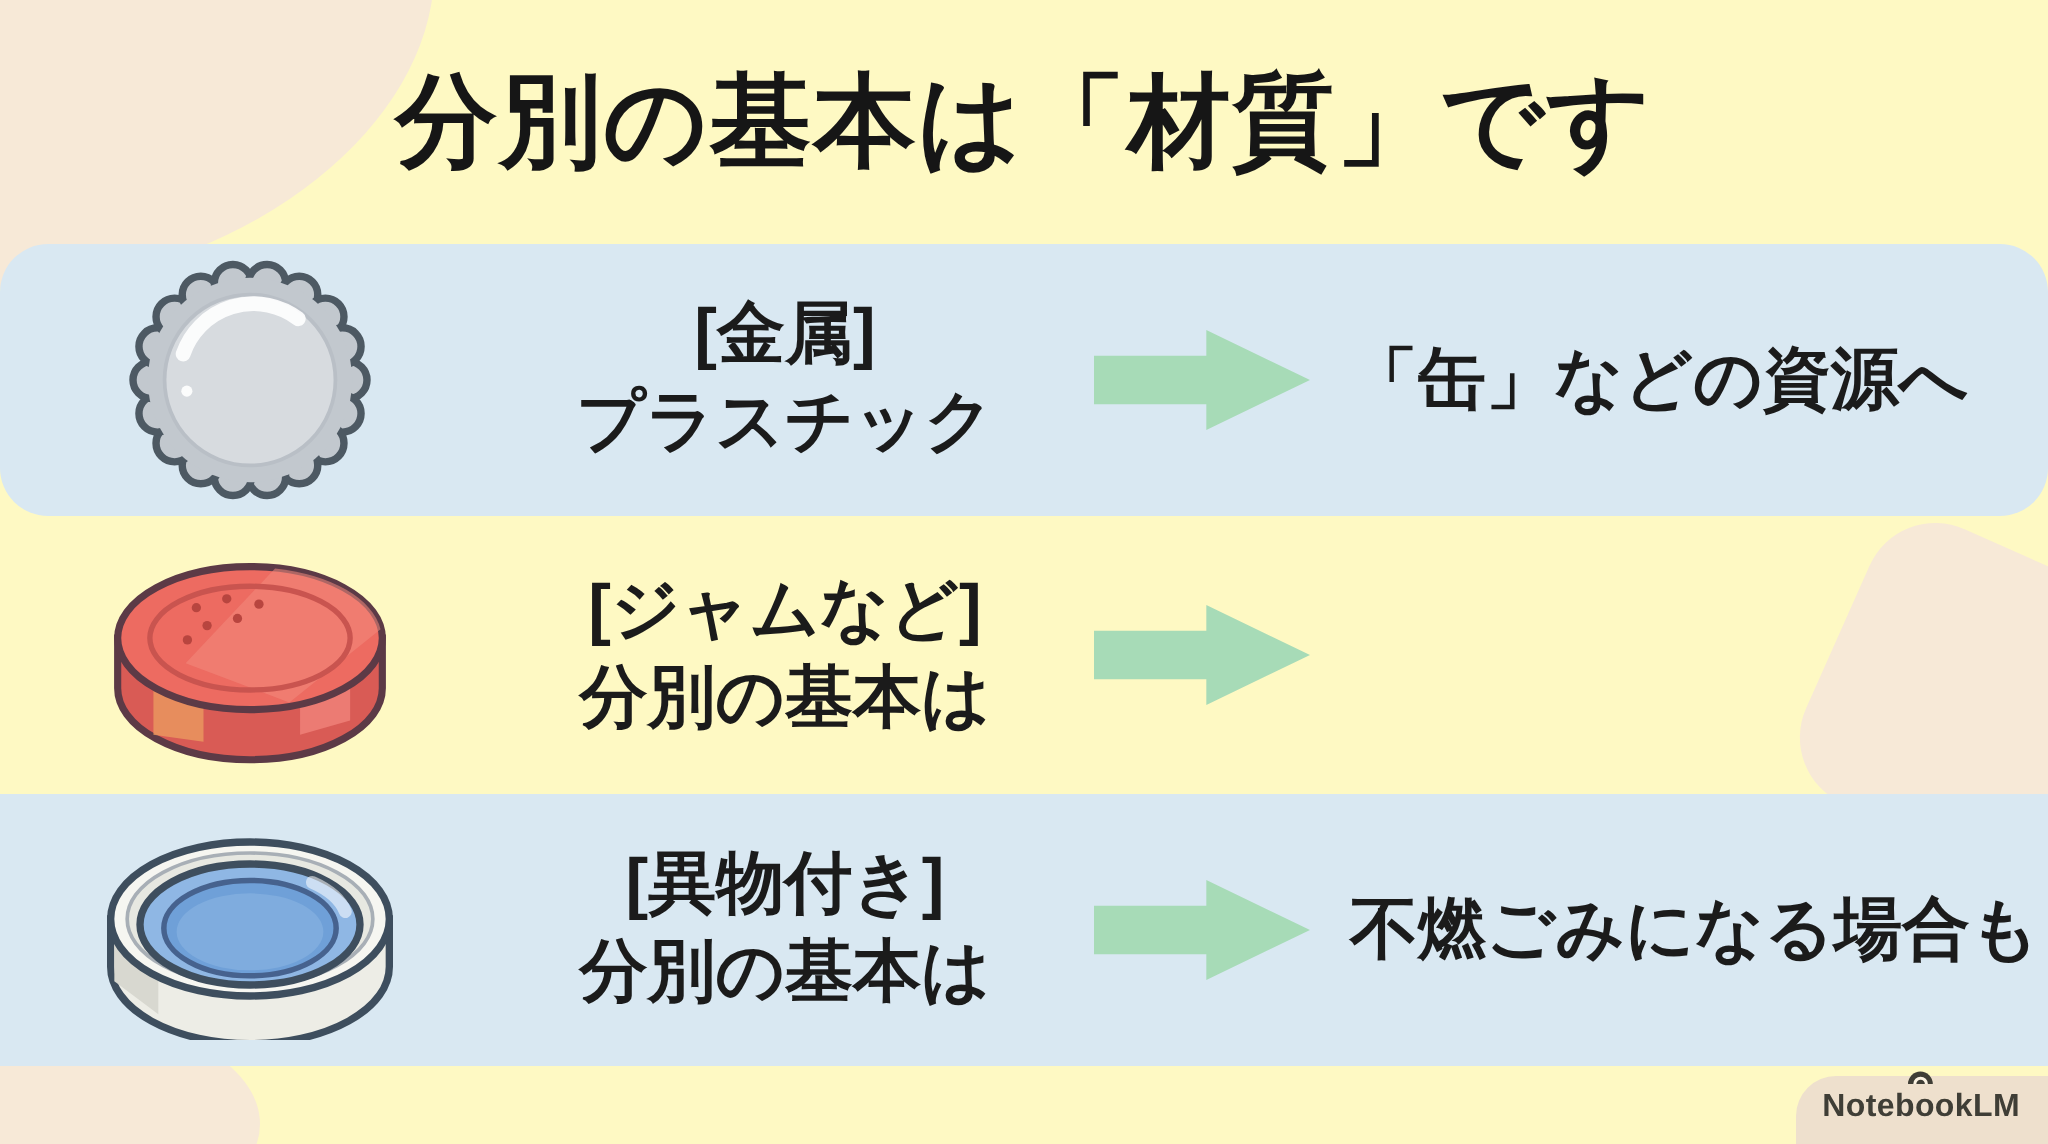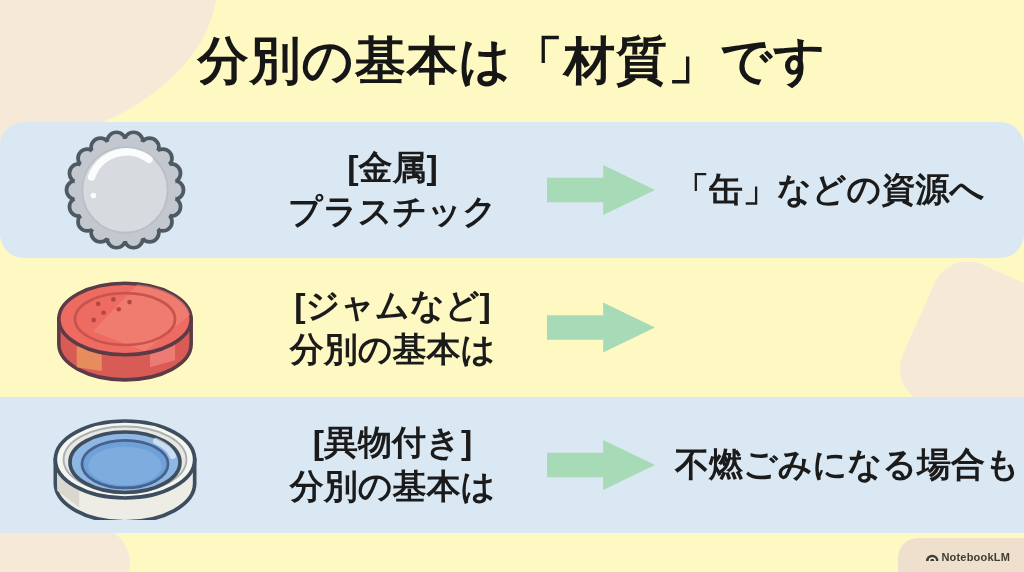--- a/index.html
+++ b/index.html
@@ -41,21 +41,21 @@
   .arrow-cell{width:128px;flex-shrink:0;margin-left:12px;display:flex;align-items:center;}
   .arrow{
     width:108px;height:58px;background:#A7DBB7;
     clip-path:polygon(0 29%,52% 29%,52% 7%,100% 50%,52% 93%,52% 71%,0 71%);
   }
   .result-cell{font-size:34px;font-weight:900;white-space:nowrap;color:#1b1b1b;}
 
   .watermark{
     position:absolute;right:14px;bottom:9px;z-index:2;
     display:flex;align-items:center;gap:1px;
-    font-size:11px;font-weight:600;color:#3F3E36;letter-spacing:.2px;
+    font-size:16px;font-weight:600;color:#3F3E36;letter-spacing:.2px;flex-direction:column;
   }
 </style>
 </head>
 <body>
 
 <div class="canvas">
 
   <div class="blob blob-top-left"></div>
   <div class="blob blob-mid-right"></div>
   <div class="blob blob-bottom-left"></div>

